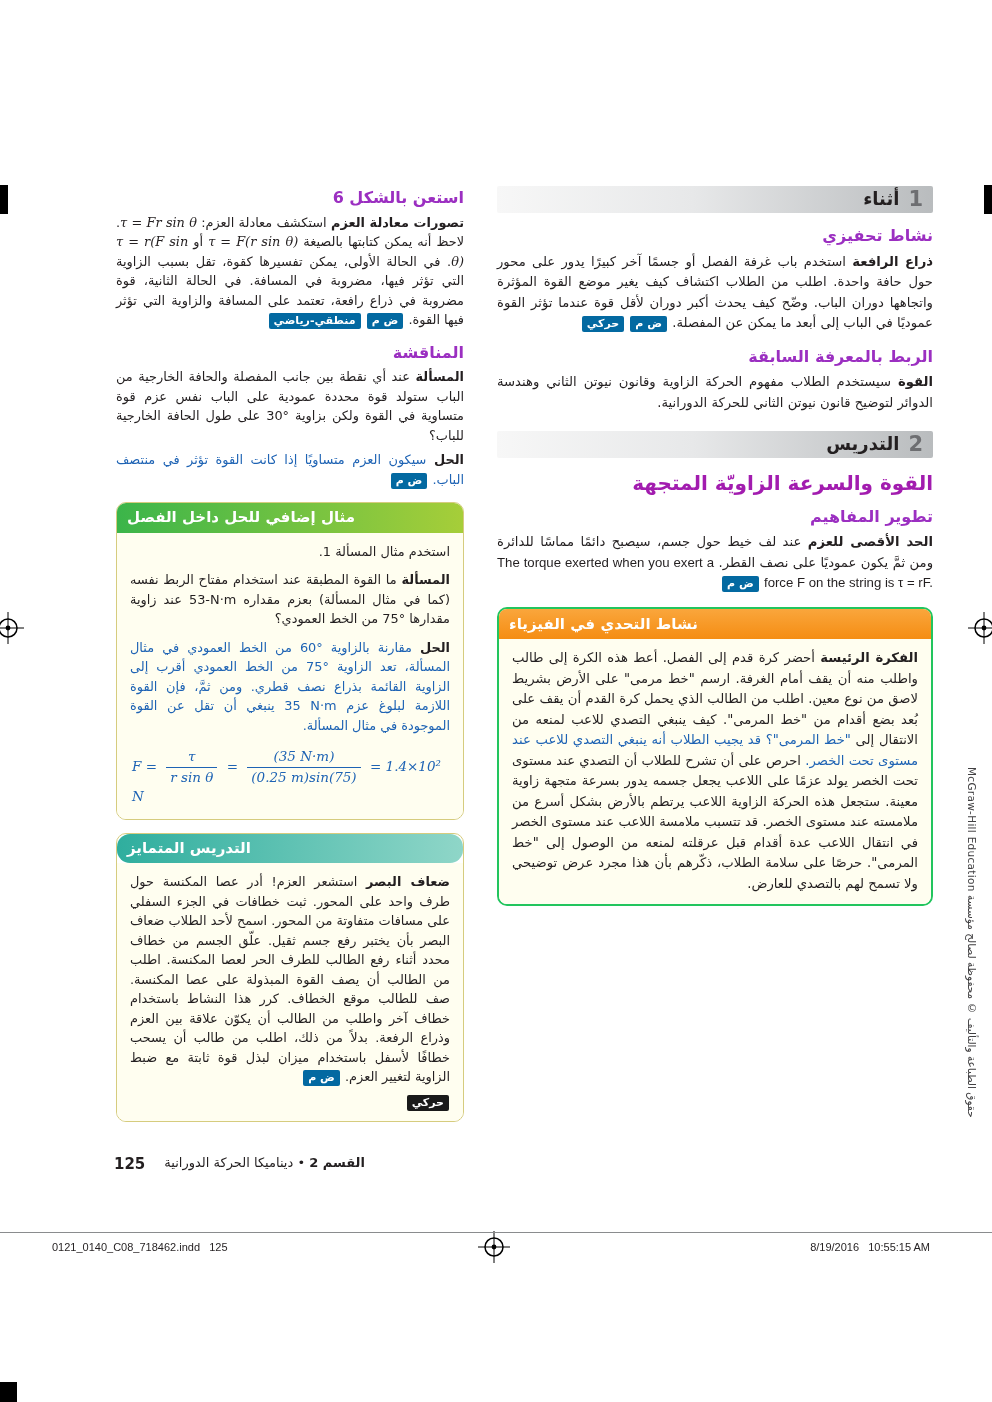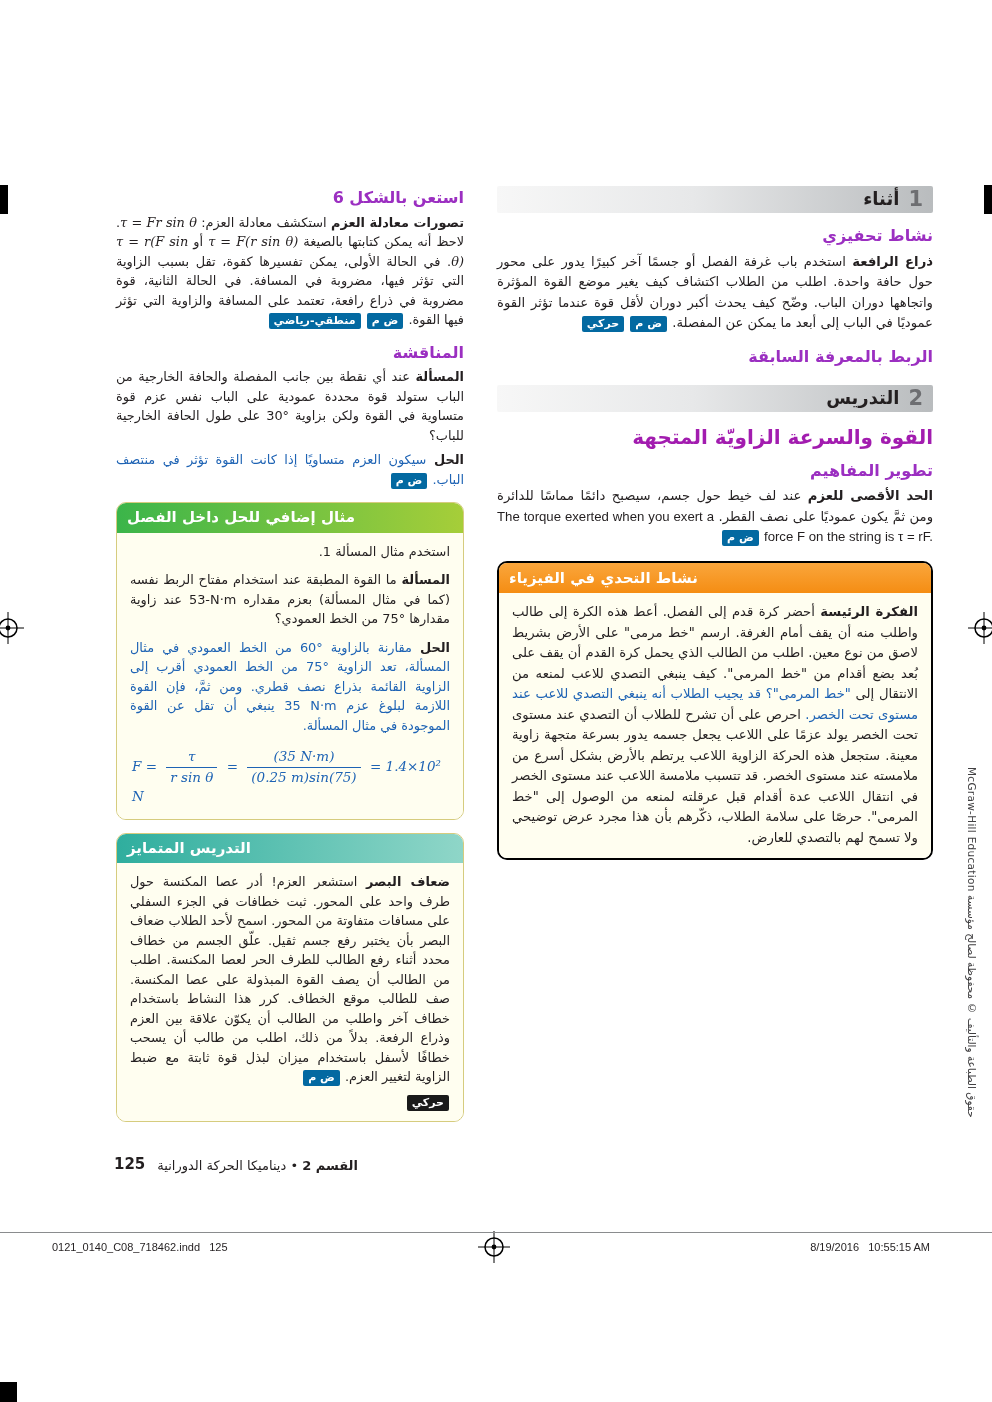--- a/index.html
+++ b/index.html
@@ -31,38 +31,38 @@
   .seg-num{direction:ltr;unicode-bidi:isolate;}
   .seg-en{direction:ltr;unicode-bidi:isolate;font-family:"Liberation Sans",sans-serif;}
   .seg-badge-red,.seg-badge-black{display:inline-block;color:#fff;font-weight:bold;
     font-size:11px;line-height:16px;padding:0 5px;border-radius:2px;white-space:nowrap;
     unicode-bidi:isolate;margin:0 1px;}
   .seg-badge-red{background:#0369a1;}
   .seg-badge-black{background:#1a1a1a;}
 
   
   .box{border-radius:10px;overflow:hidden;margin-top:13px;}
-  .box-orange{border:2px solid #000000;}
+  .box-orange{border:2px solid #22c55e;}
   .box-green,.box-teal{border:1.5px solid #d6cc7e;}
   .box-head{color:#fff;font-weight:bold;text-align:left;font-size:15px;padding:5px 10px;}
   .head-orange{background:linear-gradient(to bottom,#faa63c,#f58d13);}
   .head-green{background:linear-gradient(to left,#a6ce39,#3bb54a);}
-  .head-teal{background:linear-gradient(to left,#8fd6c8,#2fae9e);}
+  .head-teal{background:linear-gradient(to left,#8fd6c8,#2fae9e);border-radius:13px;}
   .box-body{background:#fffef0;padding:9px 13px 10px;}
   .box-body .para:last-child{margin-bottom:0;}
 
   
   .formula{direction:ltr;text-align:left;color:#1e63b4;margin:12px 2px 2px;
     font-family:"DejaVu Serif",serif;font-style:italic;font-size:13.5px;}
   .frac{display:inline-block;text-align:center;vertical-align:middle;margin:0 5px;}
   .frac .num{display:block;border-bottom:1px solid #1e63b4;padding:0 4px;}
   .frac .den{display:block;padding:0 4px;}
 
   
-  .footer{position:absolute;left:114px;top:1155px;display:flex;align-items:flex-end;gap:12px;
+  .footer{position:absolute;left:114px;top:1155px;display:flex;align-items:flex-start;gap:19px;
     font-size:13px;}
   .pagenum{font-weight:bold;font-size:15px;}
   .footer-text{direction:rtl;}
   .rule{position:absolute;left:0;top:1232px;width:992px;height:1px;background:#8a8c8e;}
   .print-left{position:absolute;left:52px;top:1241px;font-size:11px;white-space:pre;
     font-family:"Liberation Sans",sans-serif;color:#231f20;}
   .print-right{position:absolute;right:62px;top:1241px;font-size:11px;white-space:pre;
     font-family:"Liberation Sans",sans-serif;color:#231f20;}
 
   
@@ -117,20 +117,21 @@
 
     <div class="section-bar">
       <span class="sec-num">1</span>
       <span class="sec-title">أثناء</span>
     </div>
 
     <h3 class="ph">نشاط تحفيزي</h3>
     <p class="para"><span class="seg-b">ذراع الرافعة</span><span> استخدم باب غرفة الفصل أو جسمًا آخر كبيرًا يدور على محور حول حافة واحدة. اطلب من الطلاب اكتشاف كيف يغير موضع القوة المؤثرة واتجاهها دوران الباب. وضّح كيف يحدث أكبر دوران لأقل قوة عندما تؤثر القوة عموديًا في الباب إلى أبعد ما يمكن عن المفصلة. </span><span class="seg-badge-red">ض م</span><span> </span><span class="seg-badge-red">حركي</span></p>
 
     <h3 class="ph">الربط بالمعرفة السابقة</h3>
+    <p class="para"><span class="seg-b">القوة</span><span> سيستخدم الطلاب مفهوم الحركة الزاوية وقانون نيوتن الثاني وهندسة الدوائر لتوضيح قانون نيوتن الثاني للحركة الدورانية.</span></p>
 
     <div class="section-bar mt">
       <span class="sec-num">2</span>
       <span class="sec-title">التدريس</span>
     </div>
 
     <h2 class="main-h">القوة والسرعة الزاويّة المتجهة</h2>
 
     <h3 class="ph">تطوير المفاهيم</h3>
     <p class="para"><span class="seg-b">الحد الأقصى للعزم</span><span> عند لف خيط حول جسم، سيصبح دائمًا مماسًا للدائرة ومن ثمَّ يكون عموديًا على نصف القطر. </span><span class="seg-en">The torque exerted when you exert a force F on the string is τ = rF.</span><span> </span><span class="seg-badge-red">ض م</span></p>

